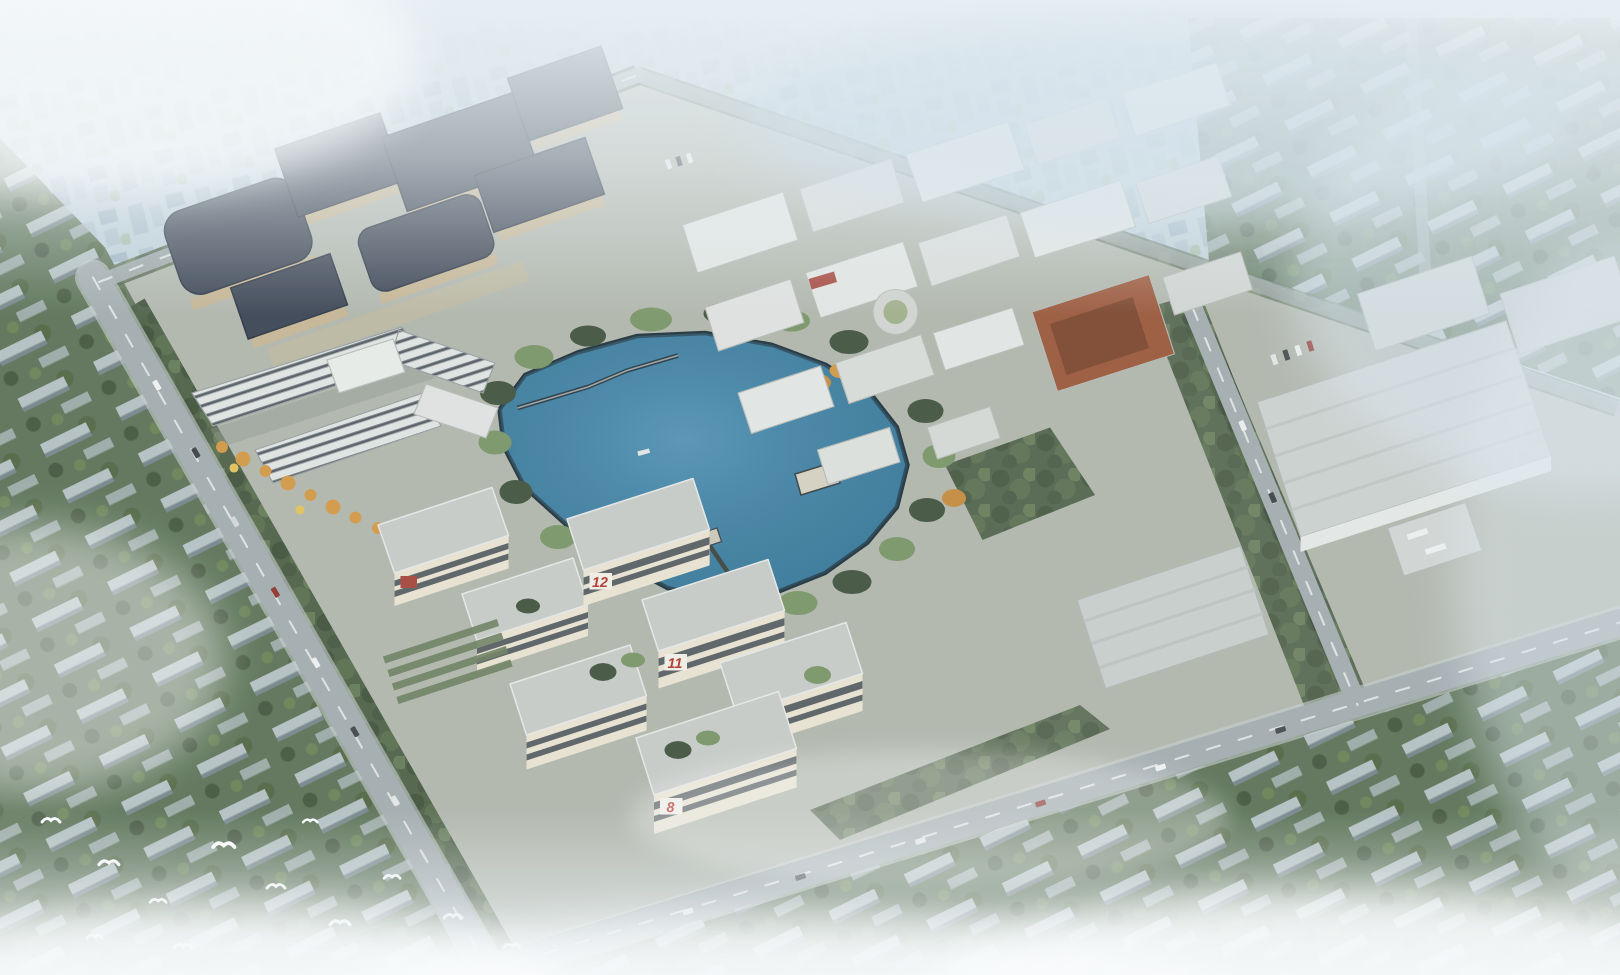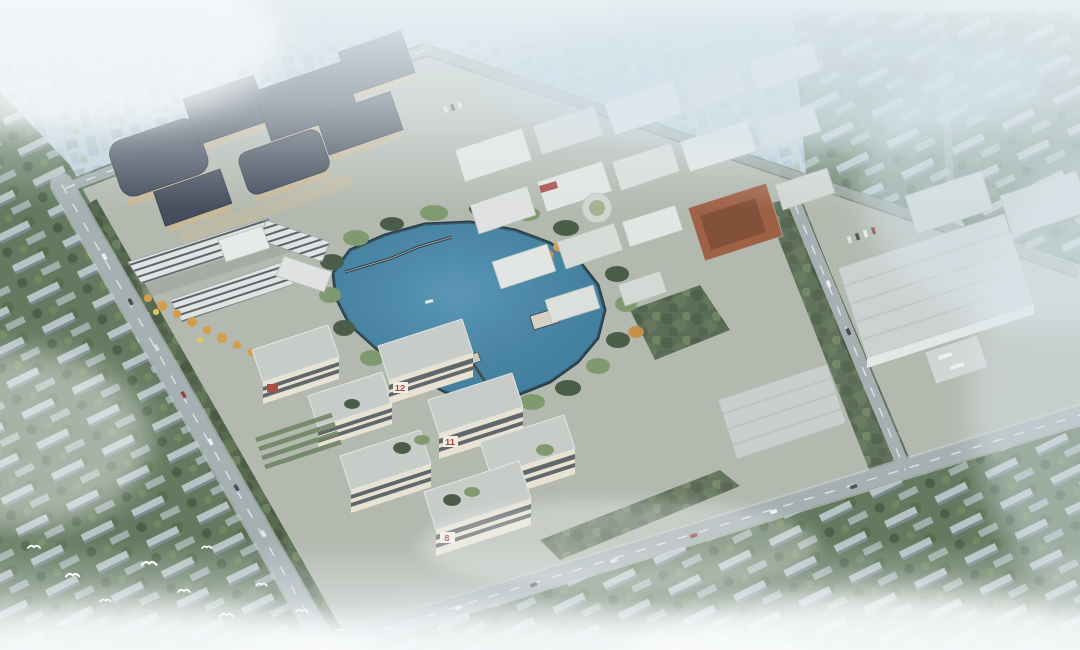--- a/index.html
+++ b/index.html
@@ -1,18 +1,18 @@
 <!DOCTYPE html>
 <html><head>
 <meta charset="utf-8">
 <style>
   html,body{margin:0;padding:0;background:#222;}
   .stage{position:relative;width:1080px;height:650px;overflow:hidden;
          background:linear-gradient(#a9c3d4,#d5e1e8 40%,#e9eef1);
-         font-family:"Liberation Sans",sans-serif;}
+         font-family:"Liberation Sans",sans-serif;font-style:italic;}
   .stage svg{position:absolute;left:0;top:0;}
   text.bnum{font-family:"Liberation Sans",sans-serif;font-weight:bold;font-size:9.5px;text-anchor:middle;}
 </style>
 </head>
 <body>
 
 <div class="stage">
 <svg width="1080" height="650" viewBox="0 0 1080 650">
 <defs>
   <linearGradient id="skyG" x1="0" y1="0" x2="0" y2="1">

